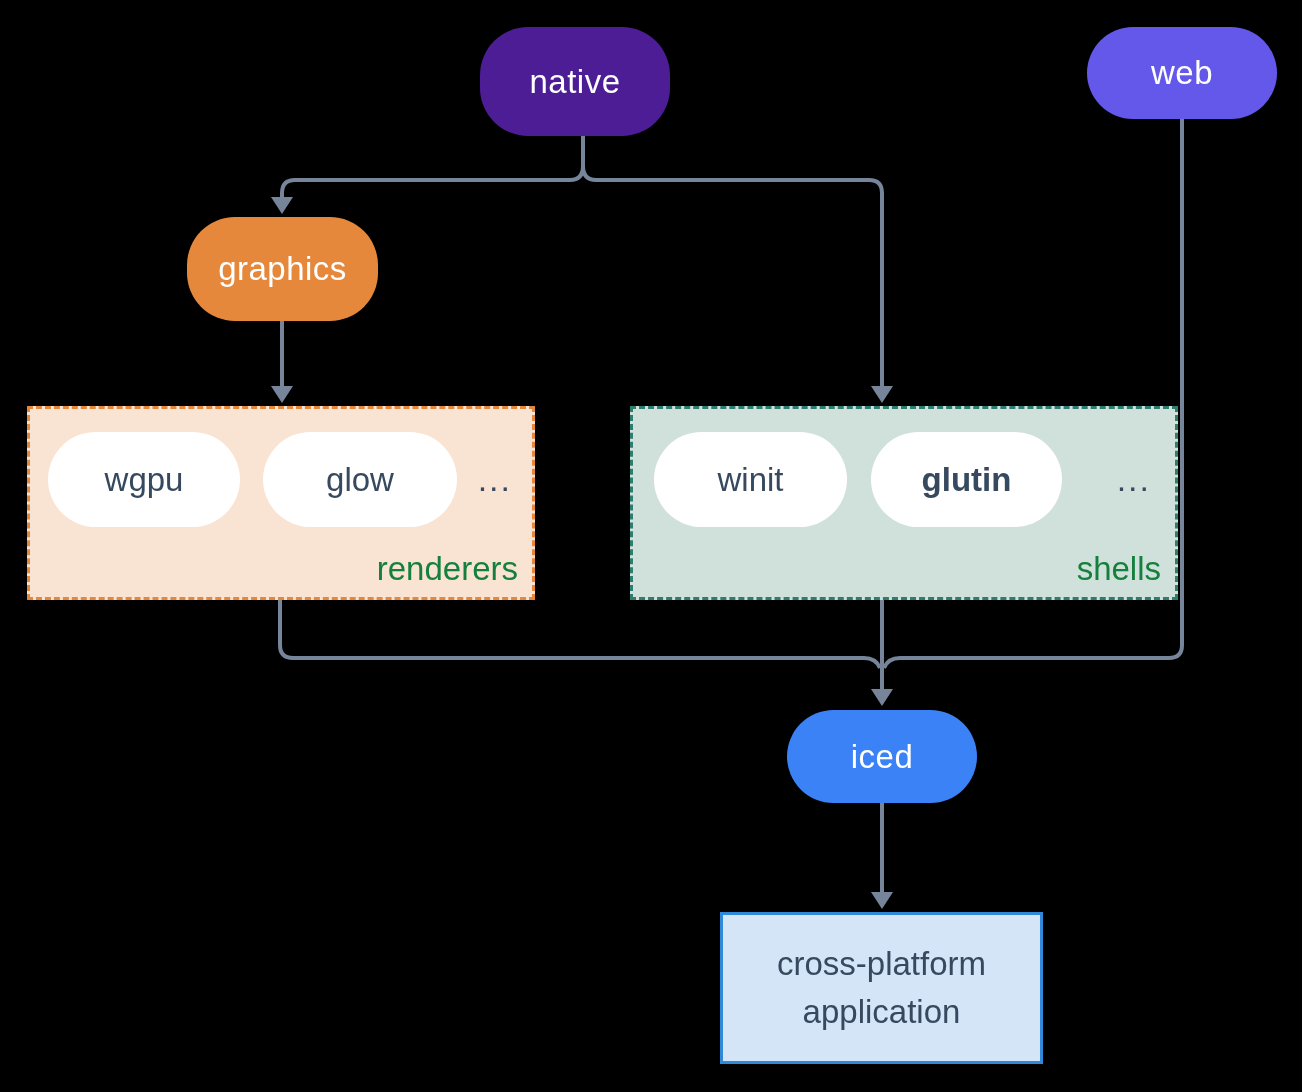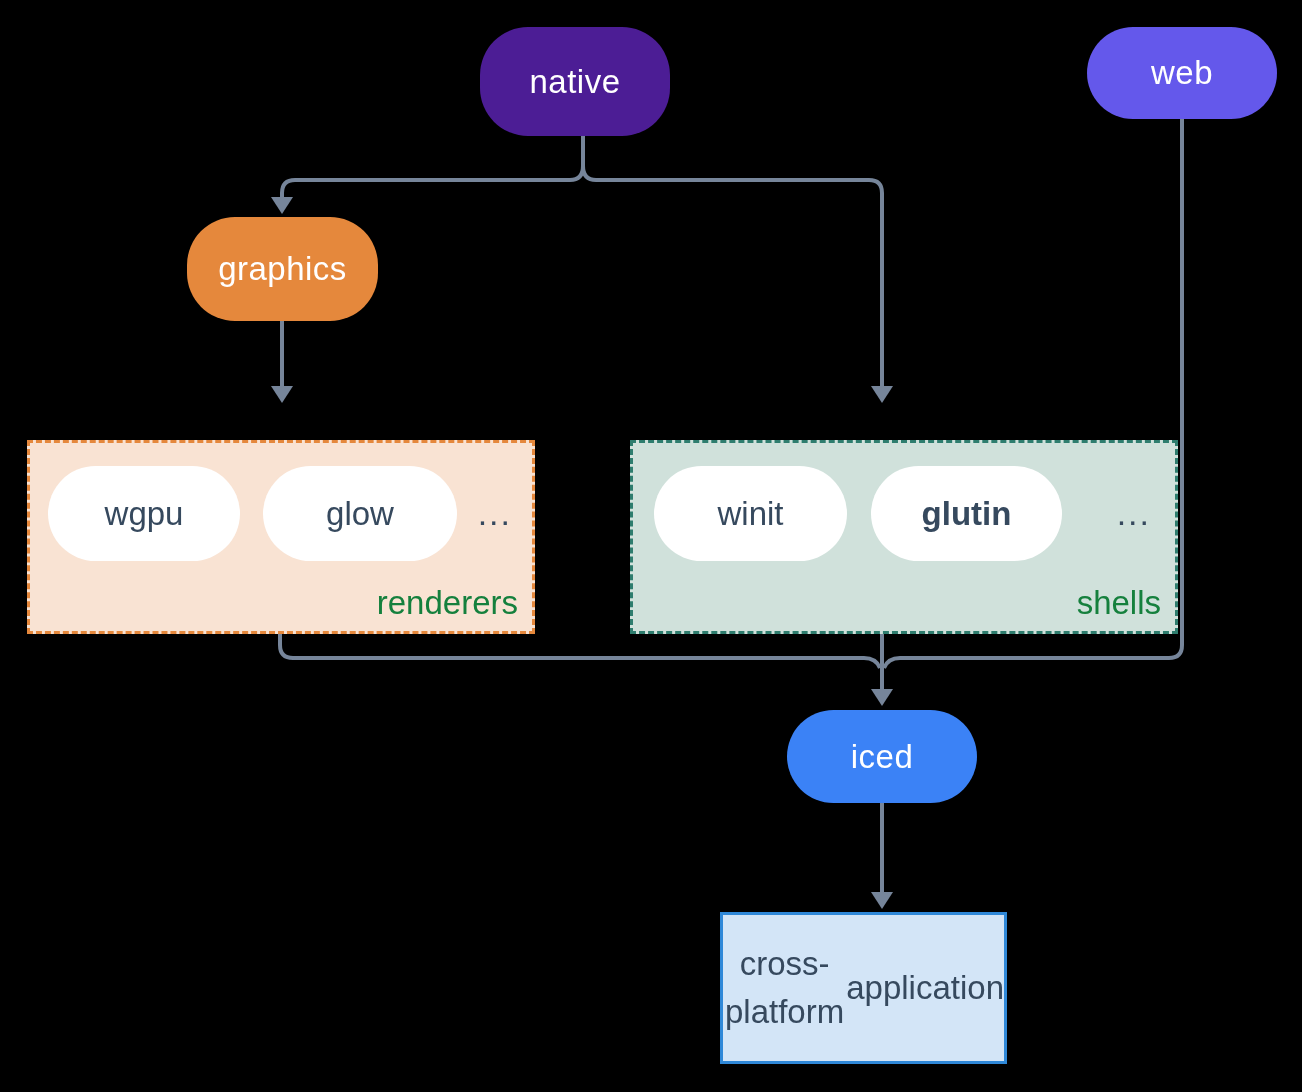--- a/index.html
+++ b/index.html
@@ -11,21 +11,21 @@
   .edges path{stroke:#76859A;stroke-width:4;fill:none;stroke-linejoin:round;}
   .edges polygon{fill:#76859A;stroke:none;}
   .pill{
     position:absolute;display:flex;align-items:center;justify-content:center;
     border-radius:48px;font-size:33px;color:#fff;letter-spacing:.5px;
   }
   .pill-native{left:480px;top:27px;width:190px;height:109px;background:#4c1d95;}
   .pill-web{left:1087px;top:27px;width:190px;height:92px;background:#6458EB;}
   .pill-graphics{left:187px;top:217px;width:191px;height:104px;background:#E5883C;}
   .pill-iced{left:787px;top:710px;width:190px;height:93px;background:#3b82f6;}
-  .group{position:absolute;box-sizing:border-box;margin-top:34px;}
+  .group{position:absolute;box-sizing:border-box;}
   .group-renderers{
     left:27px;top:406px;width:508px;height:194px;
     background:#F9E3D3;border:3px dashed #E5883C;
   }
   .group-shells{
     left:630px;top:406px;width:548px;height:194px;
     background:#D0E1DB;border:3px dashed #2E7D6E;
   }
   .white-pill{
     position:absolute;display:flex;align-items:center;justify-content:center;
@@ -38,23 +38,23 @@
   .ellipsis{
     position:absolute;top:23px;height:95px;display:flex;align-items:center;
     color:#36495E;font-size:34px;letter-spacing:2px;
   }
   .ellipsis-renderers{right:20px;}
   .ellipsis-shells{right:24px;}
   .group-label{
     position:absolute;right:14px;bottom:9px;color:#15803d;font-size:33px;
   }
   .app-box{
-    position:absolute;left:720px;top:912px;width:287px;height:152px;
+    position:absolute;left:720px;top:912px;width:323px;height:152px;
     box-sizing:border-box;background:#D3E5F7;border:3px solid #2F88D8;
-    display:flex;flex-direction:row;align-items:center;justify-content:center;
+    display:flex;flex-direction:column;align-items:center;justify-content:center;
     color:#36495E;font-size:33px;line-height:1.45;text-align:center;
   }
 </style>
 </head>
 <body>
 
 <div class="canvas">
 
   <svg class="edges" viewBox="0 0 1302 1092">
 

